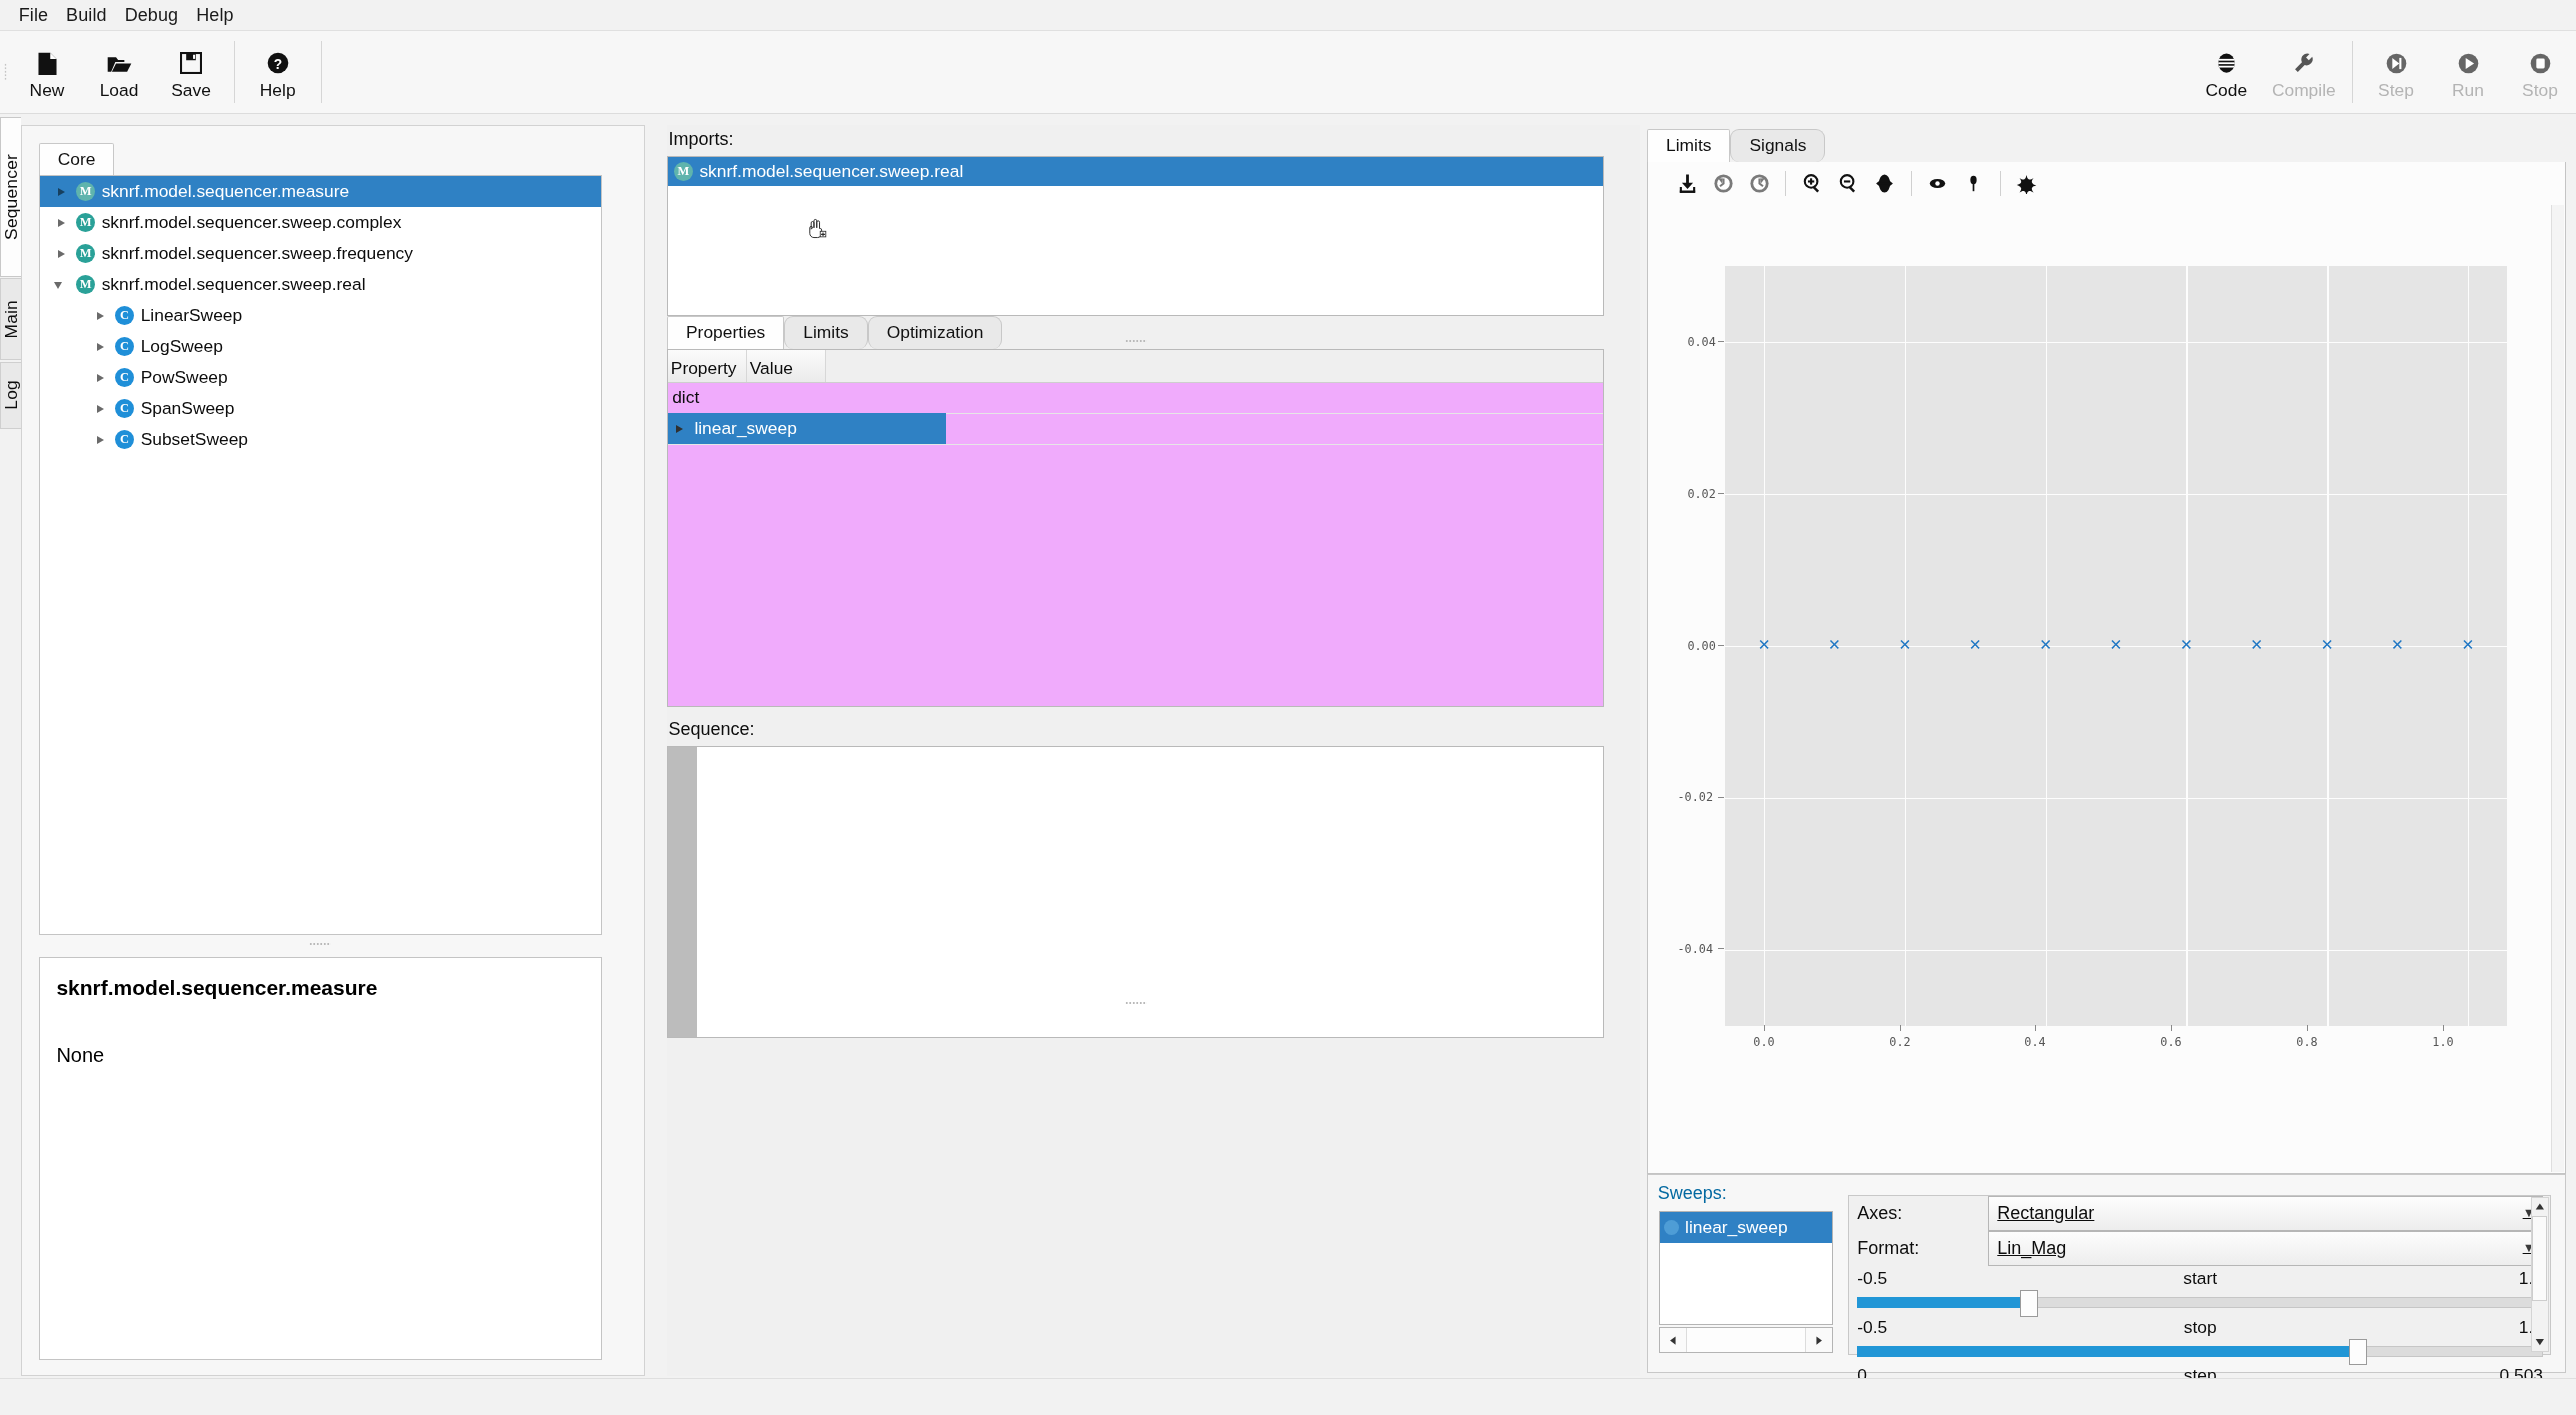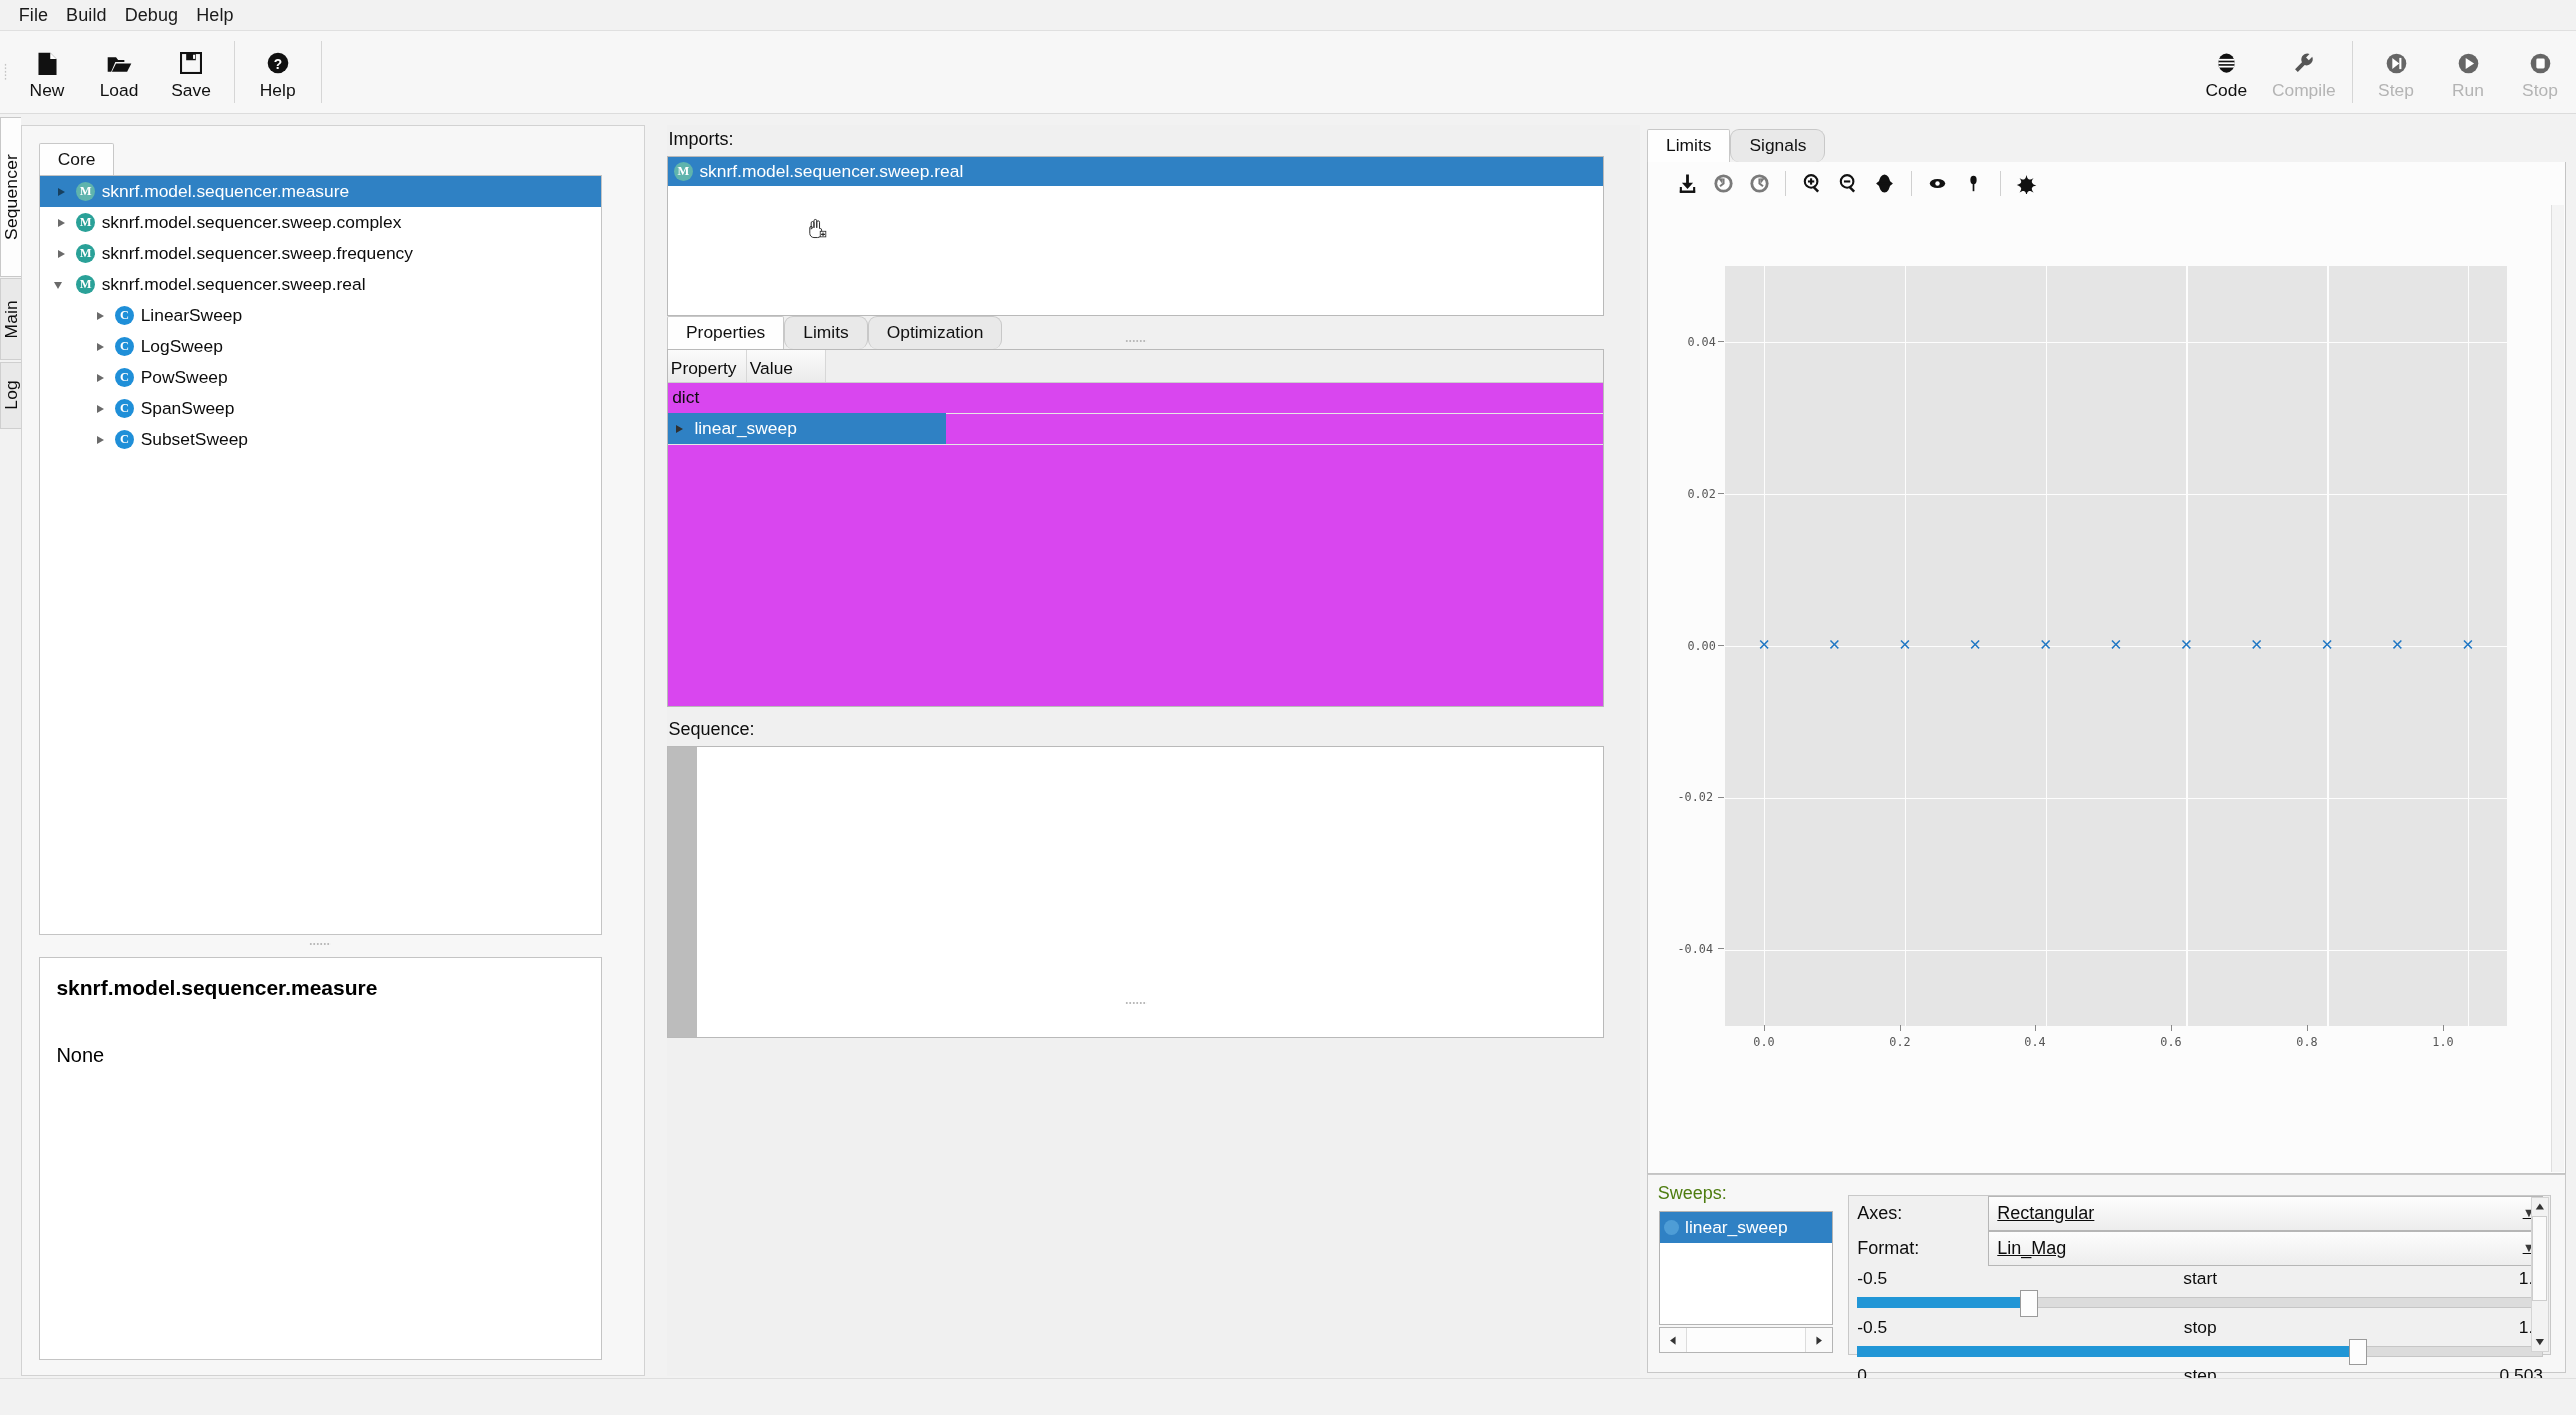--- a/index.html
+++ b/index.html
@@ -149,21 +149,21 @@
     background: #2f81c4; color: #fff; height: 29px;
     display: flex; align-items: center; padding-left: 5.6px;
     font-size: 17.4px; white-space: nowrap;
   }
   #cursor-hand {
     position: absolute; left: 139px; top: 61px; width: 19.5px; height: 21px;
   }
 
   #vars-tabstrip { display: flex; align-items: flex-end; height: 33px; }
   #vars-panel {
-    width: 937px; height: 358px; background: #d946ef; border: 0.7px solid #b9b9b9;
+    width: 937px; height: 358px; background: #f0abfc; border: 0.7px solid #b9b9b9;
     position: relative; overflow: hidden;
   }
   #prop-header {
     height: 33px; display: flex;
     background: linear-gradient(#fbfbfb, #ebebeb);
     border-bottom: 0.7px solid #cecece;
   }
   .prop-th {
     font-size: 17.4px; color: #0c0c0c; padding: 4.9px 2.8px 0 2.8px;
     border-right: 0.7px solid #d7d7d7; display: flex; align-items: center;
@@ -233,21 +233,21 @@
   #plot-scroll-v {
     position: absolute; right: 1.4px; top: 43px; width: 12.5px; bottom: 1.4px;
     background: #f4f4f4; border-left: 0.7px solid #dedede;
   }
 
   
   #bottom-ctrls {
     position: absolute; left: 0; top: 1045px; width: 919px; height: 199px;
     background: #f7f7f7; border: 0.7px solid #c8c8c8;
   }
-  #sweeps-label { position: absolute; left: 9.7px; top: 8.3px; font-size: 18px; color: #4d7c0f; }
+  #sweeps-label { position: absolute; left: 9.7px; top: 8.3px; font-size: 18px; color: #0369a1; }
   #sweeps-list {
     position: absolute; left: 11px; top: 36px; width: 174px; height: 114px;
     background: #fff; border: 0.7px solid #b4b4b4; overflow: hidden;
   }
   #sweeps-list .sel {
     background: #2f81c4; color: #fff; height: 31px;
     display: flex; align-items: center; padding-left: 4.2px;
     font-size: 17.4px; white-space: nowrap;
   }
   .radio-dot {

